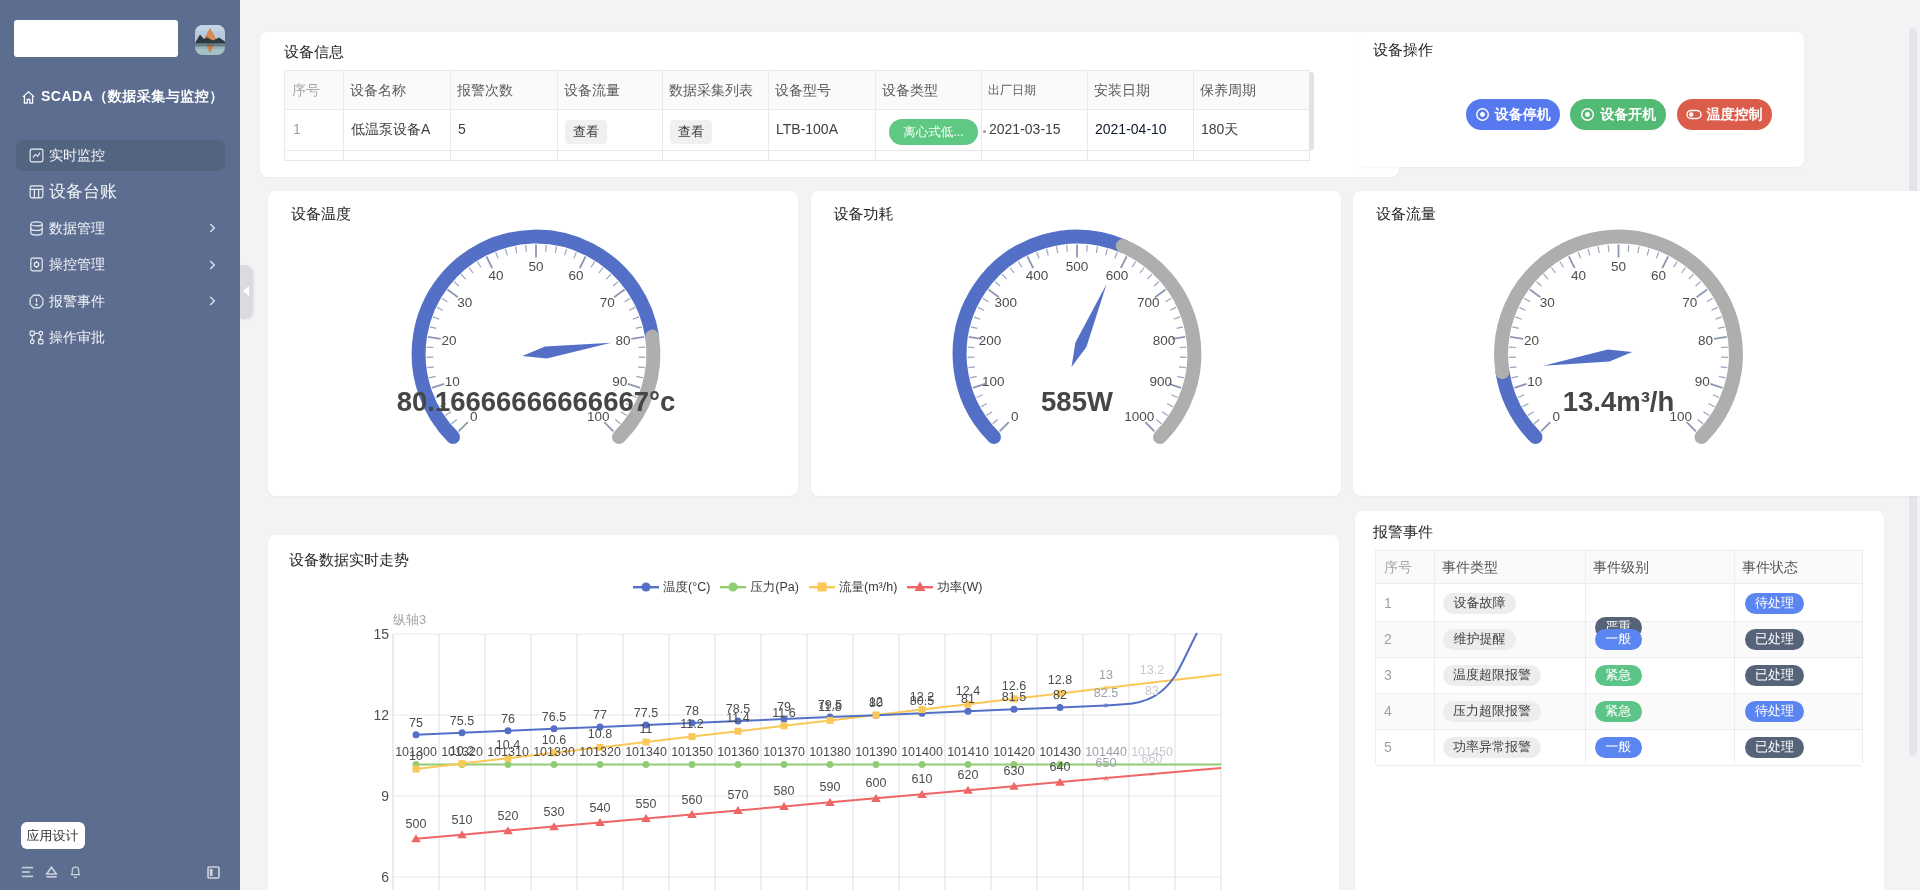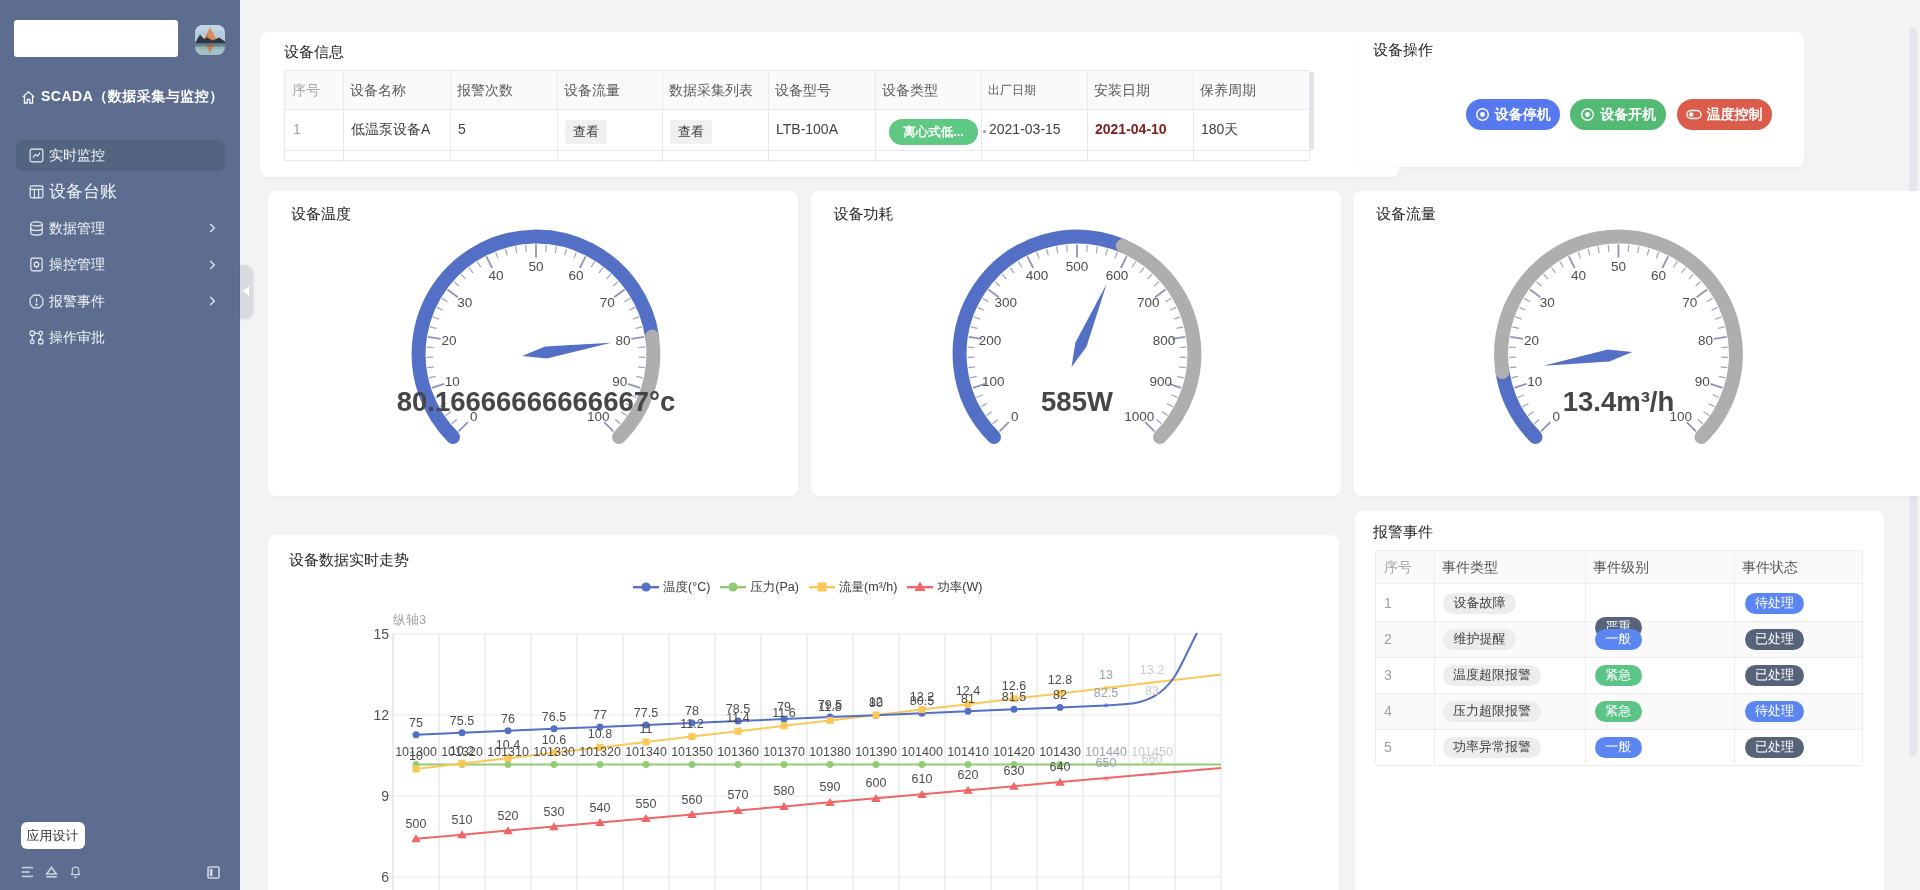--- a/index.html
+++ b/index.html
@@ -33,25 +33,25 @@
       <div class="abs" style="left:597px;top:0;height:39.2px;line-height:39.2px;font-size:14px;color:#5c5c5c;white-space:nowrap;">设备类型</div>
       <div class="abs" style="left:703px;top:0;height:39.2px;line-height:39.2px;font-size:12px;color:#5c5c5c;white-space:nowrap;">出厂日期</div>
       <div class="abs" style="left:809px;top:0;height:39.2px;line-height:39.2px;font-size:14px;color:#5c5c5c;white-space:nowrap;">安装日期</div>
       <div class="abs" style="left:915px;top:0;height:39.2px;line-height:39.2px;font-size:14px;color:#5c5c5c;white-space:nowrap;">保养周期</div>
       <div class="abs" style="left:0;top:78.8px;width:1026px;height:1px;background:#e9e9e9;"></div>
       <div class="abs" style="left:8px;top:39.2px;height:39.6px;line-height:39.6px;font-size:14px;color:#a0a0a0;white-space:nowrap;">1</div>
       <div class="abs" style="left:66px;top:39.2px;height:39.6px;line-height:39.6px;font-size:14px;color:#404040;white-space:nowrap;">低温泵设备A</div>
       <div class="abs" style="left:173px;top:39.2px;height:39.6px;line-height:39.6px;font-size:14px;color:#404040;white-space:nowrap;">5</div>
       <div class="abs" style="left:491px;top:39.2px;height:39.6px;line-height:39.6px;font-size:14px;color:#404040;white-space:nowrap;">LTB-100A</div>
       <div class="abs" style="left:704px;top:39.2px;height:39.6px;line-height:39.6px;font-size:14px;color:#404040;white-space:nowrap;">2021-03-15</div>
-      <div class="abs" style="left:810px;top:39.2px;height:39.6px;line-height:39.6px;font-size:14px;color:#7f1d1d;white-space:nowrap;font-weight:bold;">2021-04-10</div>
+      <div class="abs" style="left:810px;top:39.2px;height:39.6px;line-height:39.6px;font-size:14px;color:#0f172a;white-space:nowrap;">2021-04-10</div>
       <div class="abs" style="left:916px;top:39.2px;height:39.6px;line-height:39.6px;font-size:14px;color:#404040;white-space:nowrap;">180天</div>
       <div class="abs" style="left:280px;top:48.6px;width:42px;height:24px;background:#eef0f2;border-radius:4px;text-align:center;line-height:24px;font-size:13px;color:#3c3c3c;">查看</div>
       <div class="abs" style="left:385px;top:48.6px;width:42px;height:24px;background:#eef0f2;border-radius:4px;text-align:center;line-height:24px;font-size:13px;color:#3c3c3c;">查看</div>
-      <div class="abs" style="left:604px;top:48px;width:89px;height:26px;background:#5fc983;border-radius:13px;color:#fff;font-size:12.5px;text-align:center;line-height:26px;font-weight:bold;">离心式低...</div>
+      <div class="abs" style="left:604px;top:48px;width:89px;height:26px;background:#5fc983;border-radius:13px;color:#fff;font-size:12.5px;text-align:center;line-height:26px;">离心式低...</div>
       <div class="abs" style="left:698px;top:59px;width:3px;height:3px;background:#999;border-radius:50%;"></div>
     </div>
     <div class="abs" style="left:1049px;top:40px;width:5px;height:78px;background:#e0e3e7;border-radius:3px;"></div>
   </div>
 <div class="card" style="left:1355px;top:31.5px;width:449px;height:135px;">
     <div class="ctitle" style="left:18px;top:9px;">设备操作</div>
     <div class="abs" style="left:111px;top:67.8px;width:93.5px;height:31px;background:#5679ef;border-radius:15.5px;color:#fff;font-size:14px;font-weight:bold;display:flex;align-items:center;justify-content:center;gap:5px;">
       <svg width="15" height="15" viewBox="0 0 15 15">
         <circle cx="7.5" cy="7.5" r="5.8" fill="none" stroke="#fff" stroke-width="1.4"></circle>
         <circle cx="7.5" cy="7.5" r="2.4" fill="#fff"></circle>

